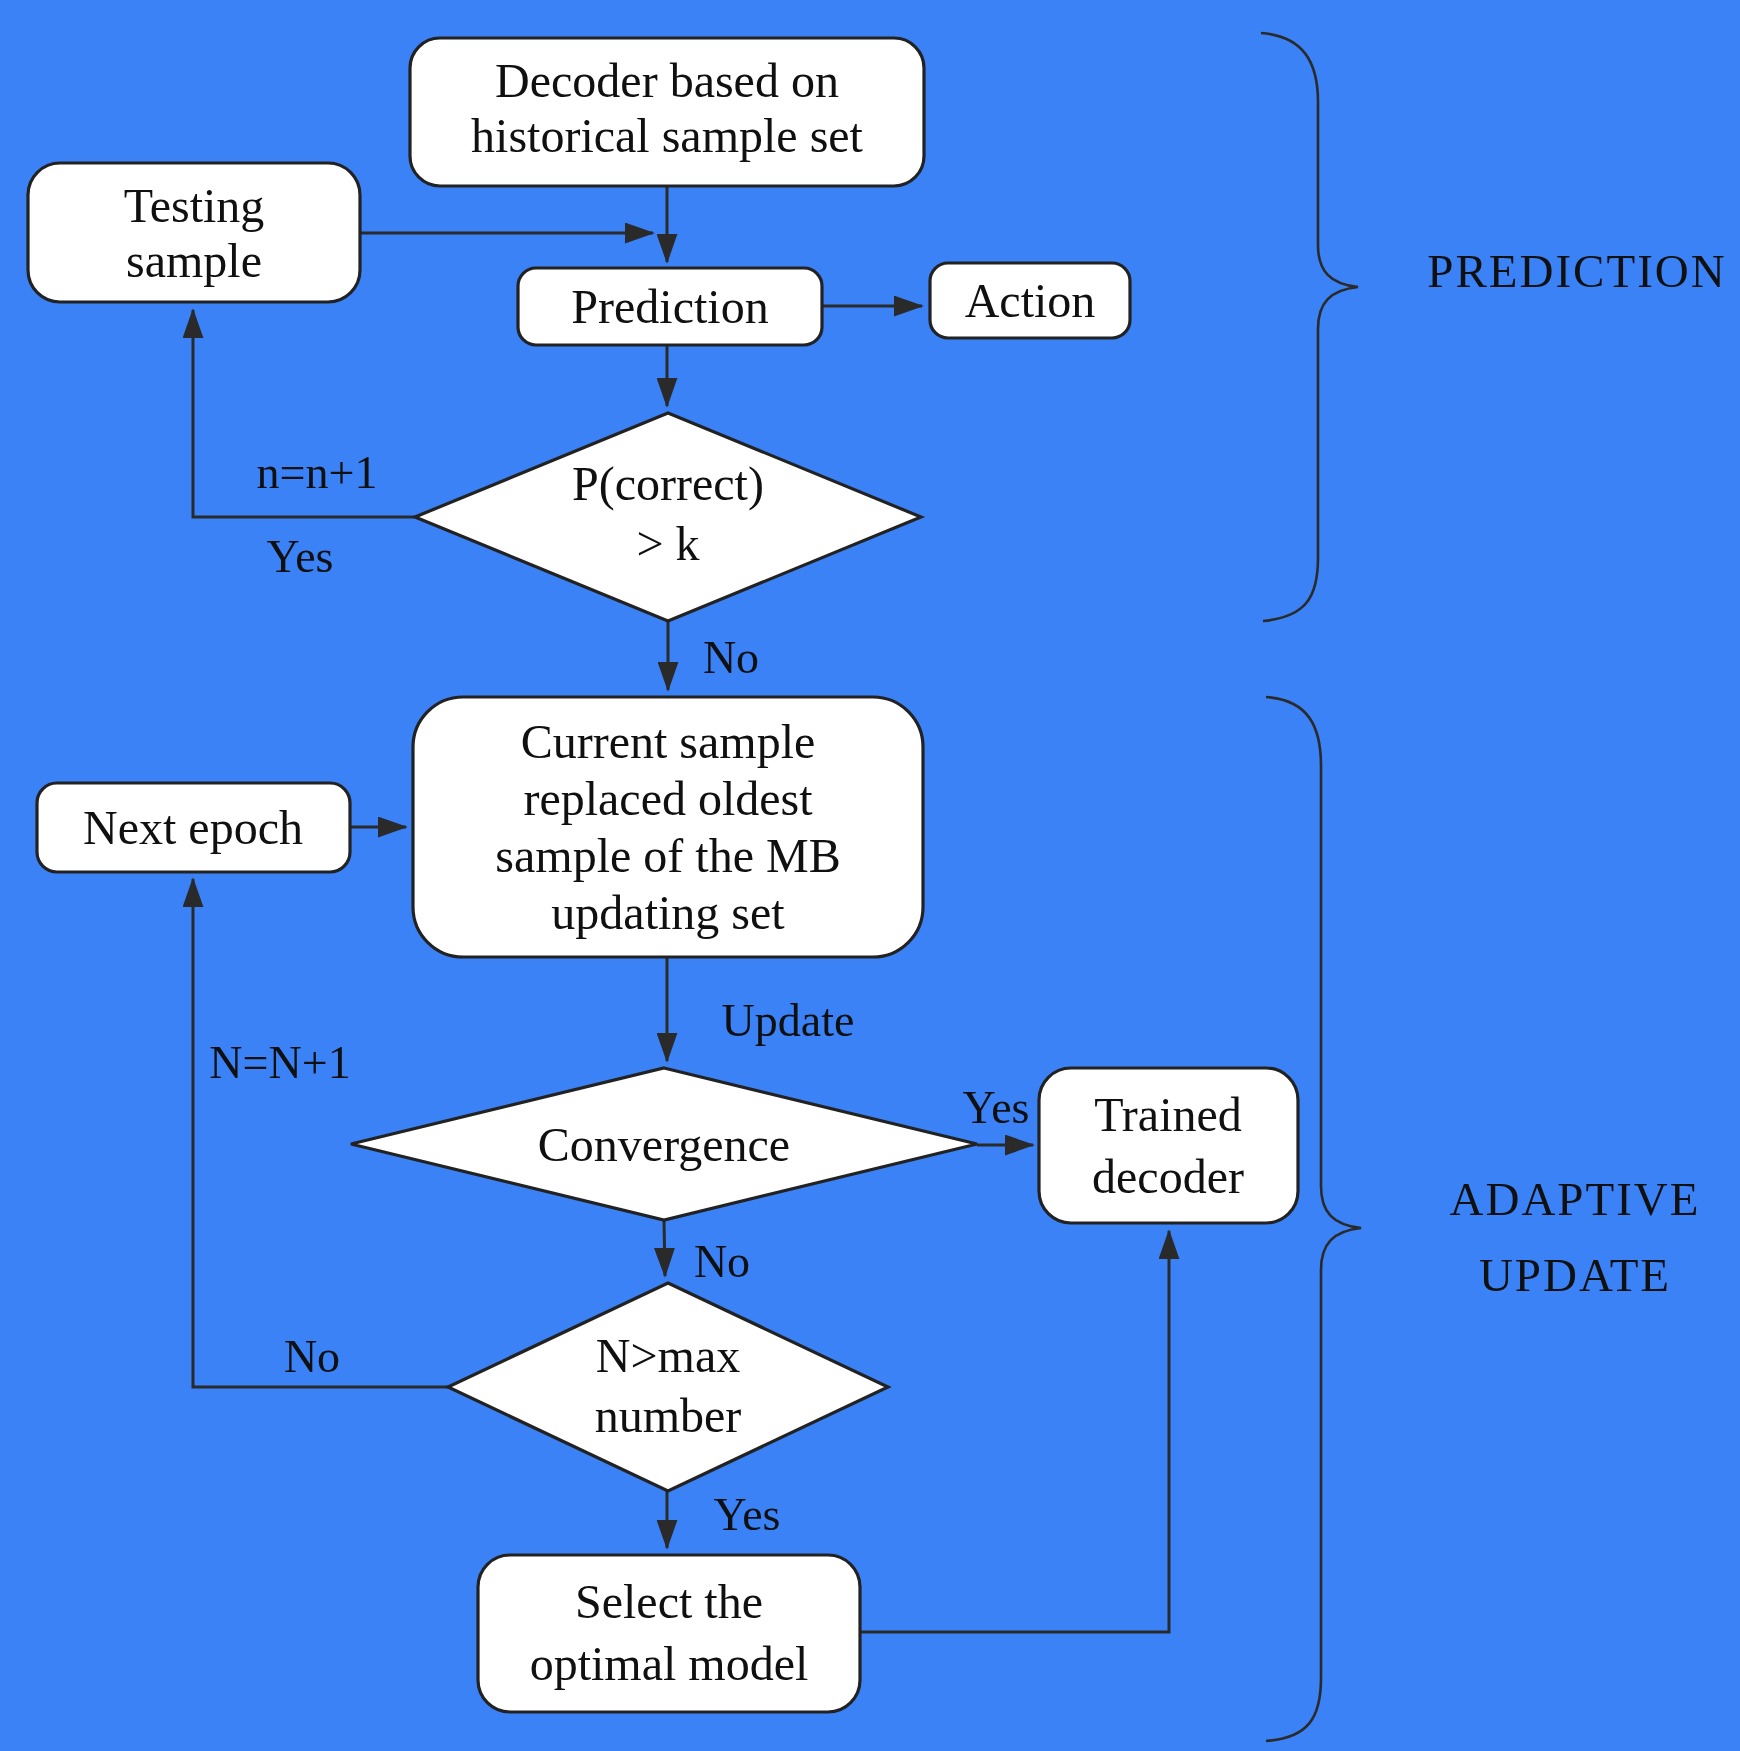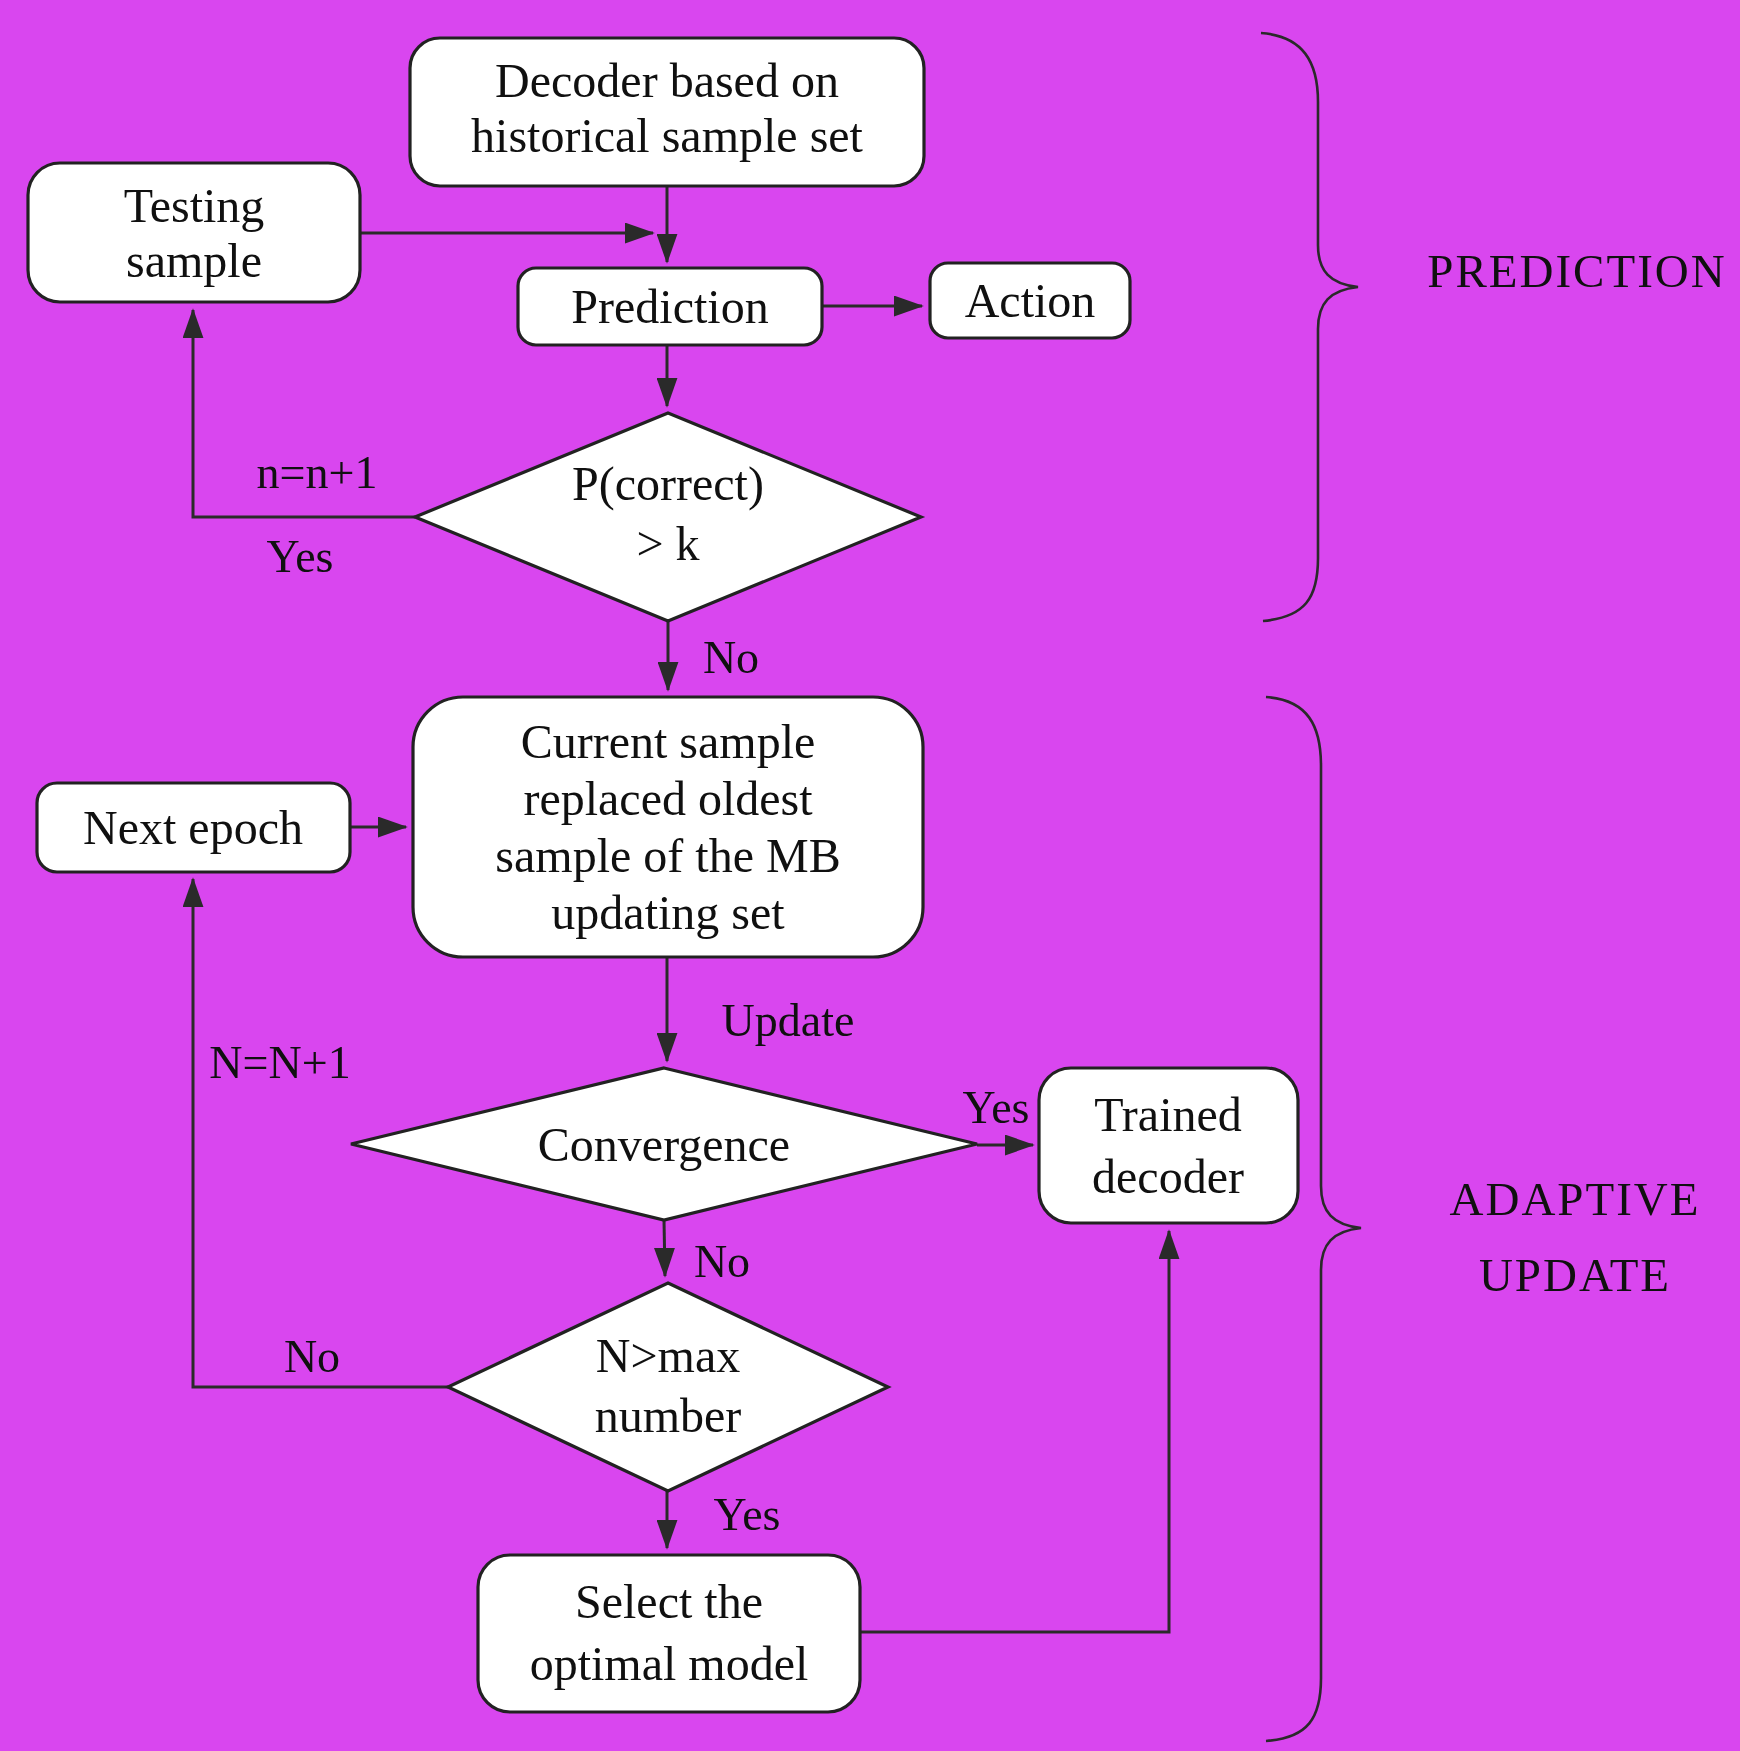--- a/index.html
+++ b/index.html
@@ -4,21 +4,21 @@
 <style>
   html, body {
     margin: 0;
     padding: 0;
     background: #ffffff;
   }
   .canvas {
     position: relative;
     width: 1740px;
     height: 1751px;
-    background: #d946ef;
+    background: #3b82f6;
     font-family: "Liberation Serif", serif;
   }
   svg { display: block; }
   .node-shape {
     fill: #ffffff;
     stroke: #222222;
     stroke-width: 3.2;
   }
   .edge {
     fill: none;

